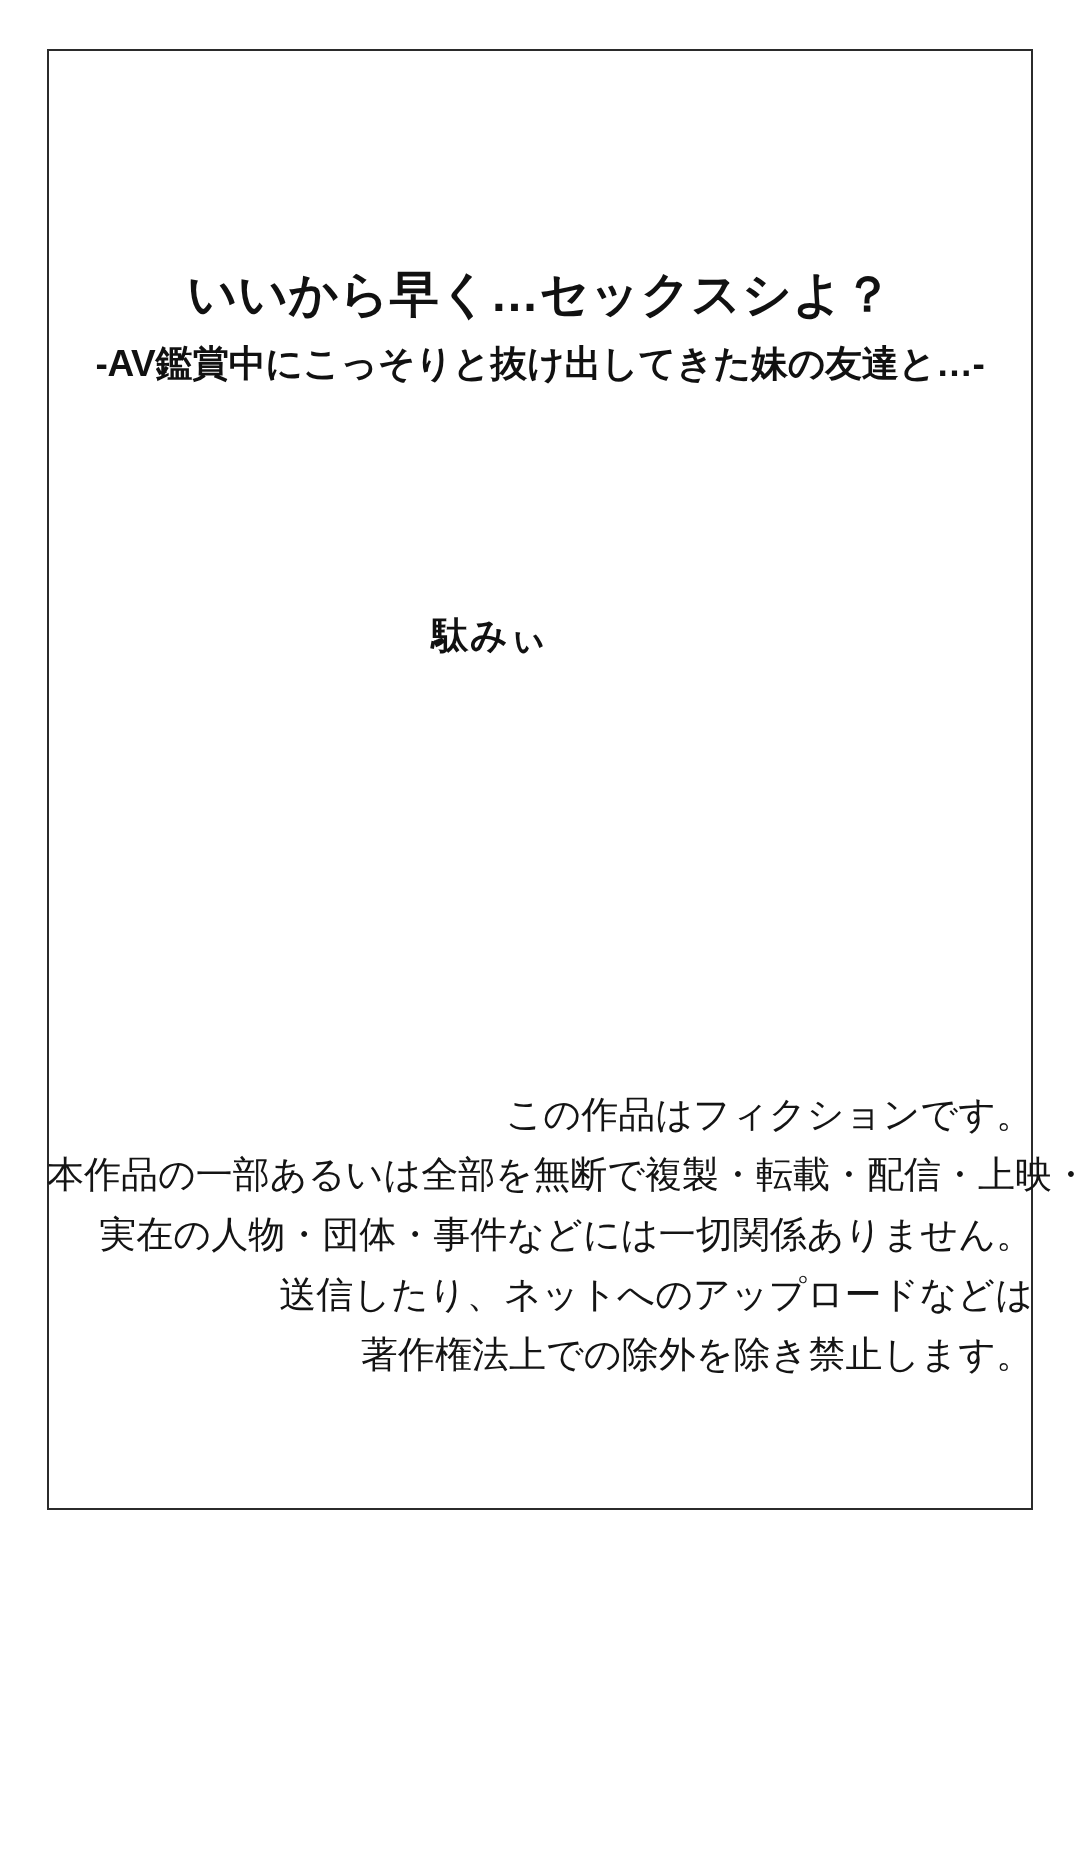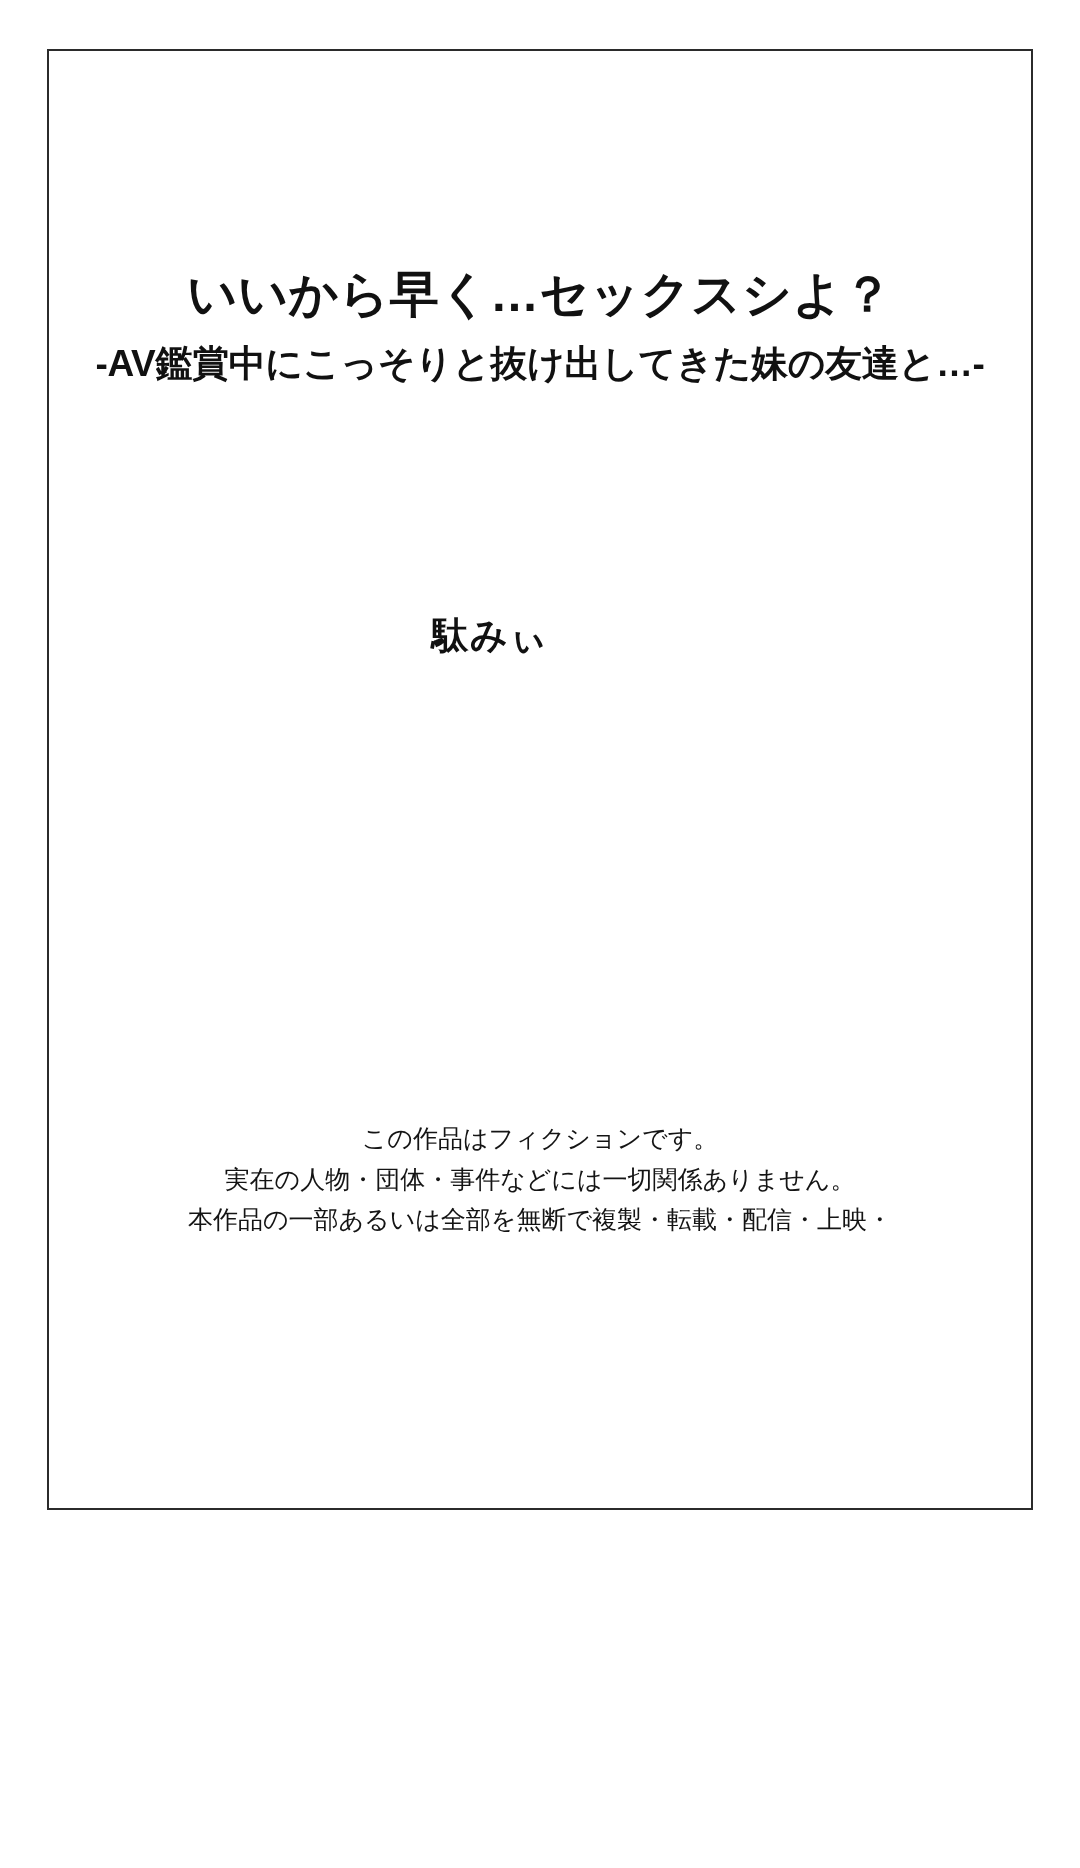--- a/index.html
+++ b/index.html
@@ -86,26 +86,25 @@
     margin: 4px;
     
     padding-right: 100px;
   }
 
   .disclaimer {
     position: absolute;
     left: 0;
     top: 1036px;
     width: 986px;
-    text-align: center;
-    font-size: 25px;
+    text-align: right;
+    font-size: 37px;
     font-weight: 400;
     line-height: 1.62;
     color: #141414;
-    margin-top: 33px;
   }
 
   .disclaimer div {
     white-space: nowrap;
   }
 </style>
 </head>
 <body>
 
 <div class="page">
@@ -118,18 +117,20 @@
       <h1 class="main-title">いいから早く…セックスシよ？</h1>
       <p class="subtitle">-AV鑑賞中にこっそりと抜け出してきた妹の友達と…-</p>
     </div>
 
     <div class="author-block">
       <p class="author">駄みぃ</p>
     </div>
 
     <div class="disclaimer">
       <div>この作品はフィクションです。</div>
+      <div>本作品の一部あるいは全部を無断で複製・転載・配信・上映・</div>
       <div>実在の人物・団体・事件などには一切関係ありません。</div>
-      <div>本作品の一部あるいは全部を無断で複製・転載・配信・上映・</div>
+      <div>送信したり、ネットへのアップロードなどは</div>
+      <div>著作権法上での除外を除き禁止します。</div>
     </div>
 
   </div>
 </div>
 
 </body></html>

